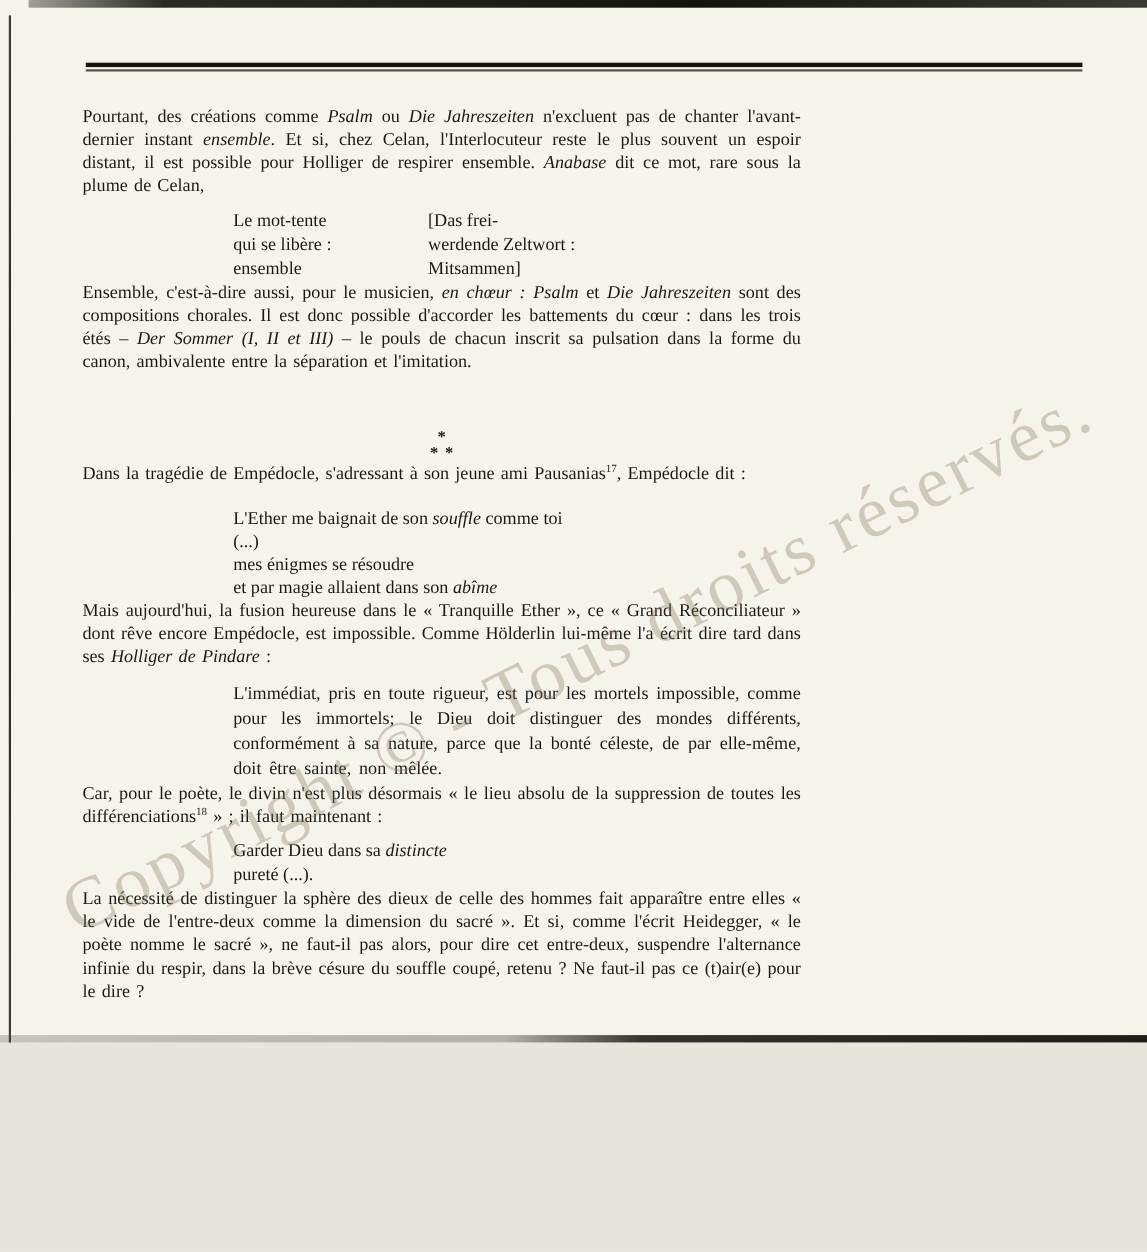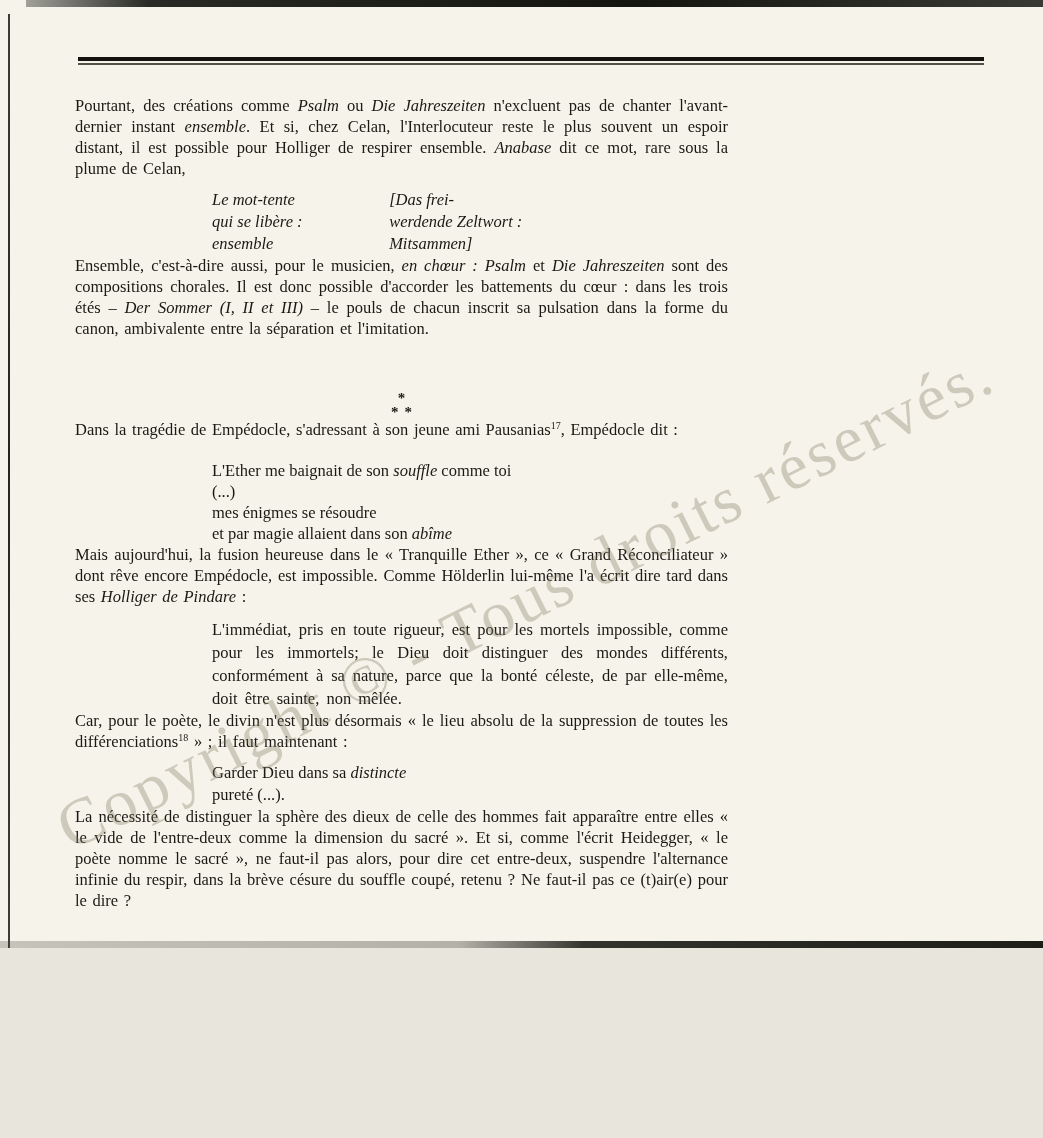--- a/index.html
+++ b/index.html
@@ -33,21 +33,21 @@
   .folio{position:absolute;left:72px;top:1046px;font-size:12px;letter-spacing:1px;}
   
   .text-block{
     position:absolute;left:75px;top:95px;width:653px;
     font-size:16.5px;line-height:21px;
   }
   p.body{margin:0;text-align:justify;word-spacing:1.5px;}
   .it{font-style:italic;}
   .sup{font-size:10px;vertical-align:6px;line-height:0;}
   .quote-cols{margin:10px 0 0 137px;line-height:22px;}
-  .qcol{display:inline-block;vertical-align:top;font-style:italic;}
+  .qcol{display:inline-block;vertical-align:top;}
   .qcol.fr{width:173px;}
   .mt12{margin-top:12px;}
   .asterism{margin-top:52px;text-align:center;font-size:15px;line-height:14px;font-weight:bold;}
   .asterism .pair{letter-spacing:6px;padding-left:6px;}
   .mt70{margin-top:70px;}
   .quote-ind{margin:20px 0 0 137px;line-height:21px;}
   .mt9{margin-top:9px;}
   .quote-just{margin:11px 0 0 137px;width:516px;text-align:justify;line-height:23px;word-spacing:3px;}
   .mt7{margin-top:7px;}
   .quote-ind2{margin:10px 0 0 137px;line-height:22px;}

